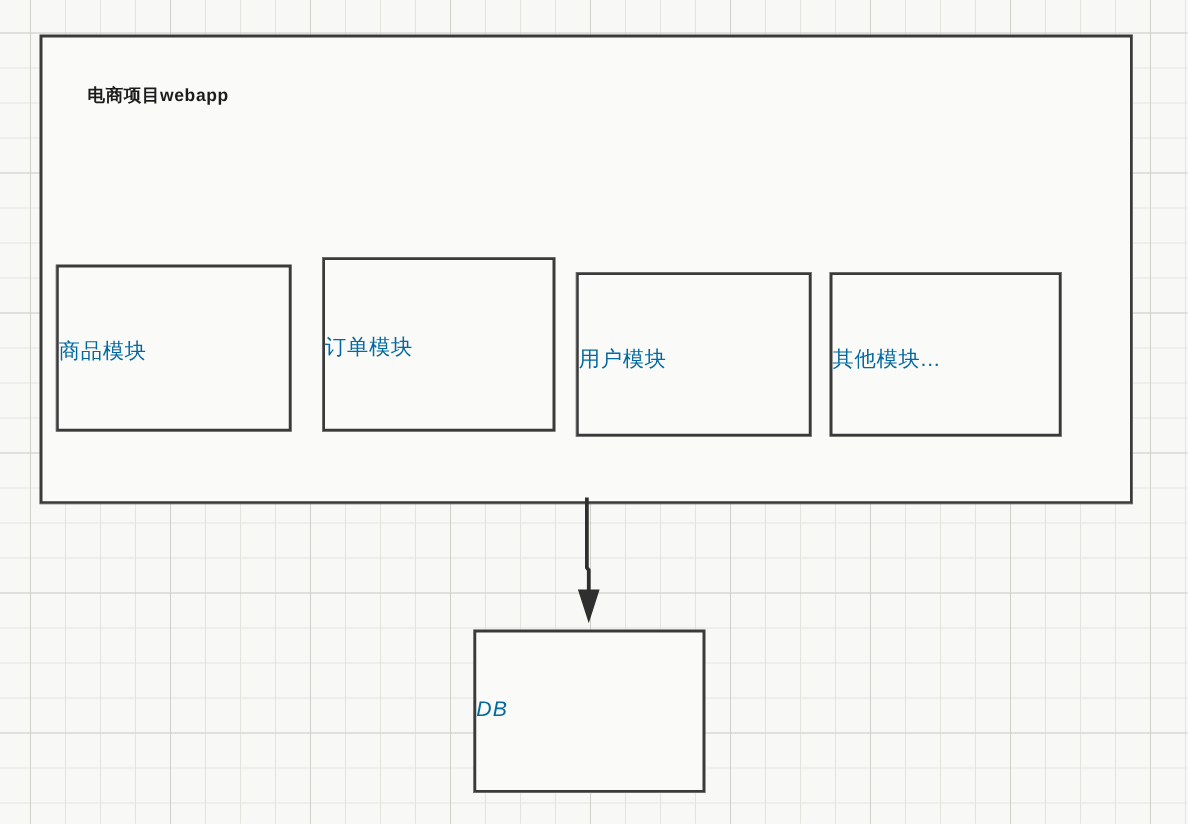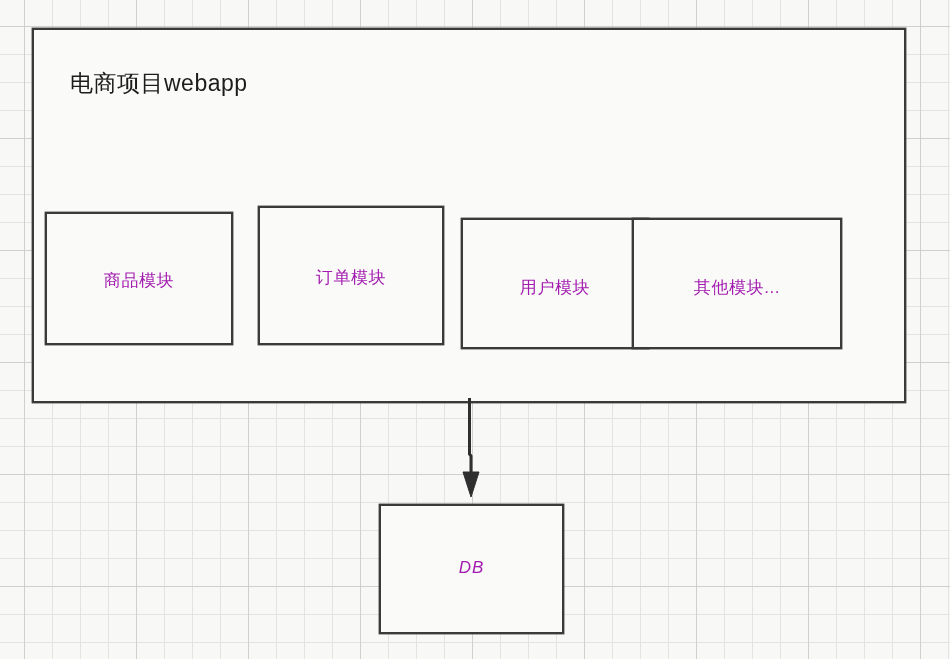--- a/index.html
+++ b/index.html
@@ -45,48 +45,49 @@
     background: #fafaf8;
     border: 2px solid #3a3a3a;
     box-sizing: border-box;
     box-shadow: 0 0 0 0.4px #3a3a3a;
   }
 
   .node-label {
     position: absolute;
     left: 0;
     right: 0;
-    text-align: center;
-    color: #a21caf;
+    text-align: left;
+    color: #0369a1;
     letter-spacing: 0.6px;
     white-space: nowrap;
   }
 
   
   #container-box {
     left: 32px;
     top: 28px;
     width: 874px;
     height: 375px;
   }
   #container-title {
     position: absolute;
     left: 36px;
     top: 38px;
-    font-size: 23px;
+    font-size: 14px;
     color: #1c1c1c;
     letter-spacing: 0.5px;
     white-space: nowrap;
+    font-weight: bold;
   }
 
   
   #mod-0 { left: 45px;  top: 212px; width: 188px; height: 133px; }
   #mod-1 { left: 258px; top: 206px; width: 186px; height: 139px; }
   #mod-2 { left: 461px; top: 218px; width: 188px; height: 131px; }
-  #mod-3 { left: 632px; top: 218px; width: 210px; height: 131px; }
+  #mod-3 { left: 664px; top: 218px; width: 185px; height: 131px; }
 
   #mod-0 .node-label { top: 55px;   font-size: 17px; }
   #mod-1 .node-label { top: 58px;   font-size: 17px; }
   #mod-2 .node-label { top: 56px;   font-size: 17px; font-family: Liberation Serif, serif; }
   #mod-3 .node-label { top: 56px;   font-size: 17px; }
 
   
   #db-box {
     left: 379px;
     top: 504px;

